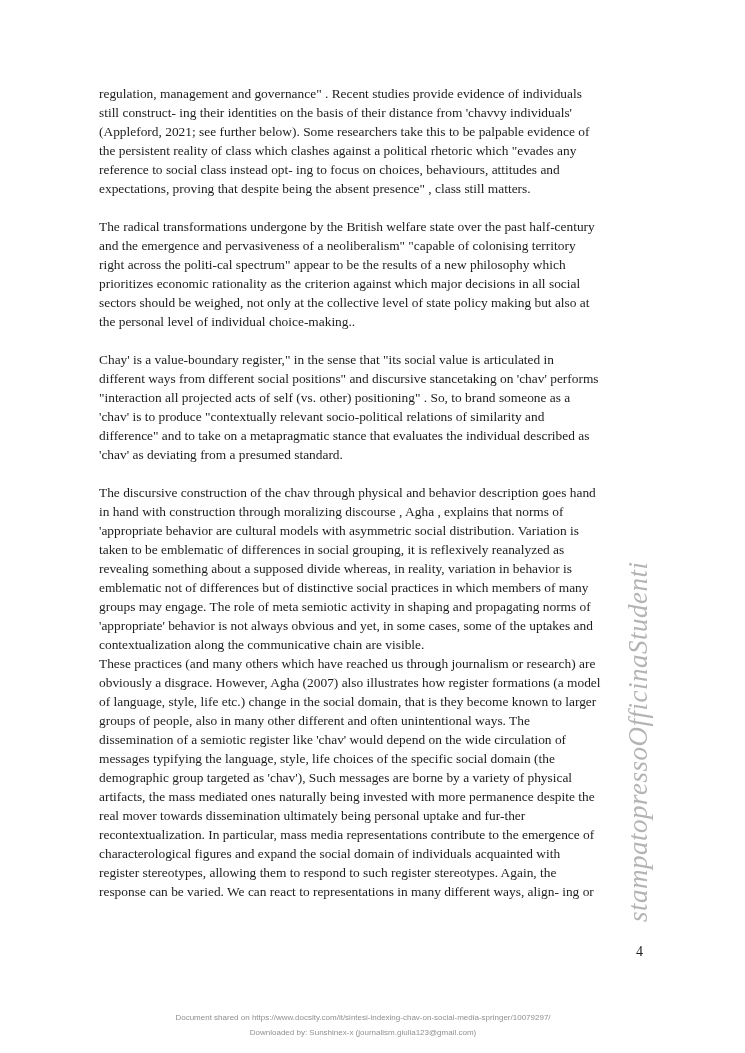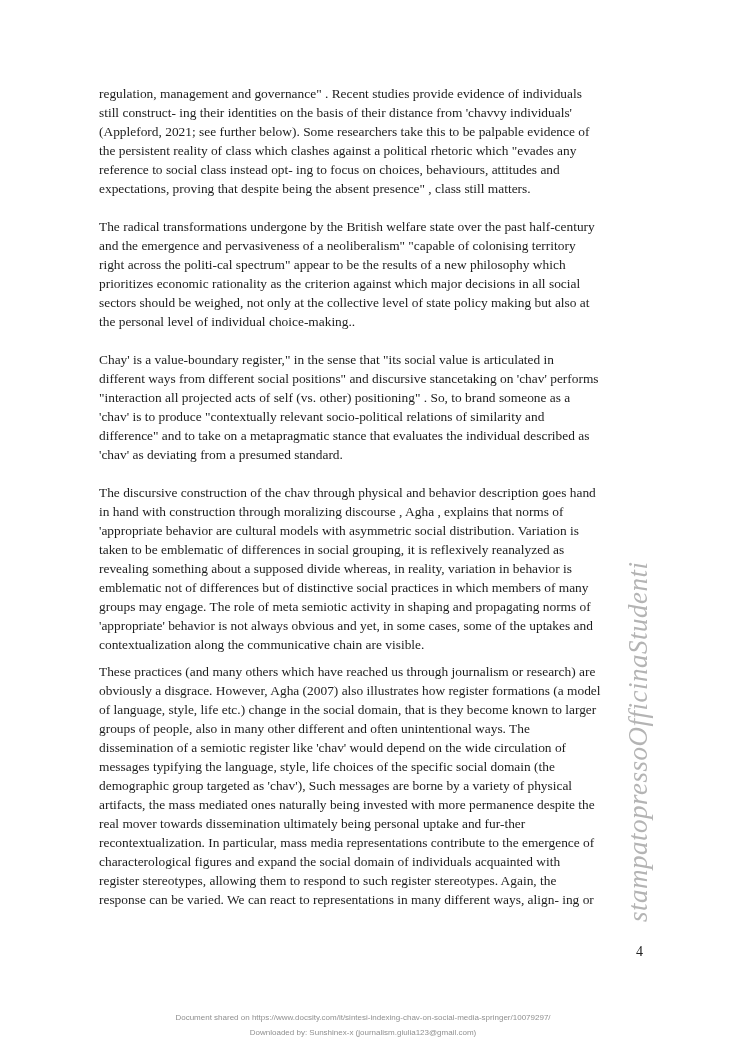--- a/index.html
+++ b/index.html
@@ -17,21 +17,21 @@
     top: 84px;
     width: 565px;
     color: #1c1c1c;
     font-size: 13.4px;
     line-height: 19px;
   }
   .para {
     margin: 0 0 19px 0;
     white-space: pre;
   }
-  .para.joined { margin-bottom: 8px; }
+  .para.joined { margin-bottom: 0; }
   .watermark {
     position: absolute;
     left: 620px;
     top: 524px;
     height: 398px;
     writing-mode: vertical-rl;
     transform: rotate(180deg);
     font-family: "Liberation Serif", serif;
     font-style: italic;
     font-size: 27px;

